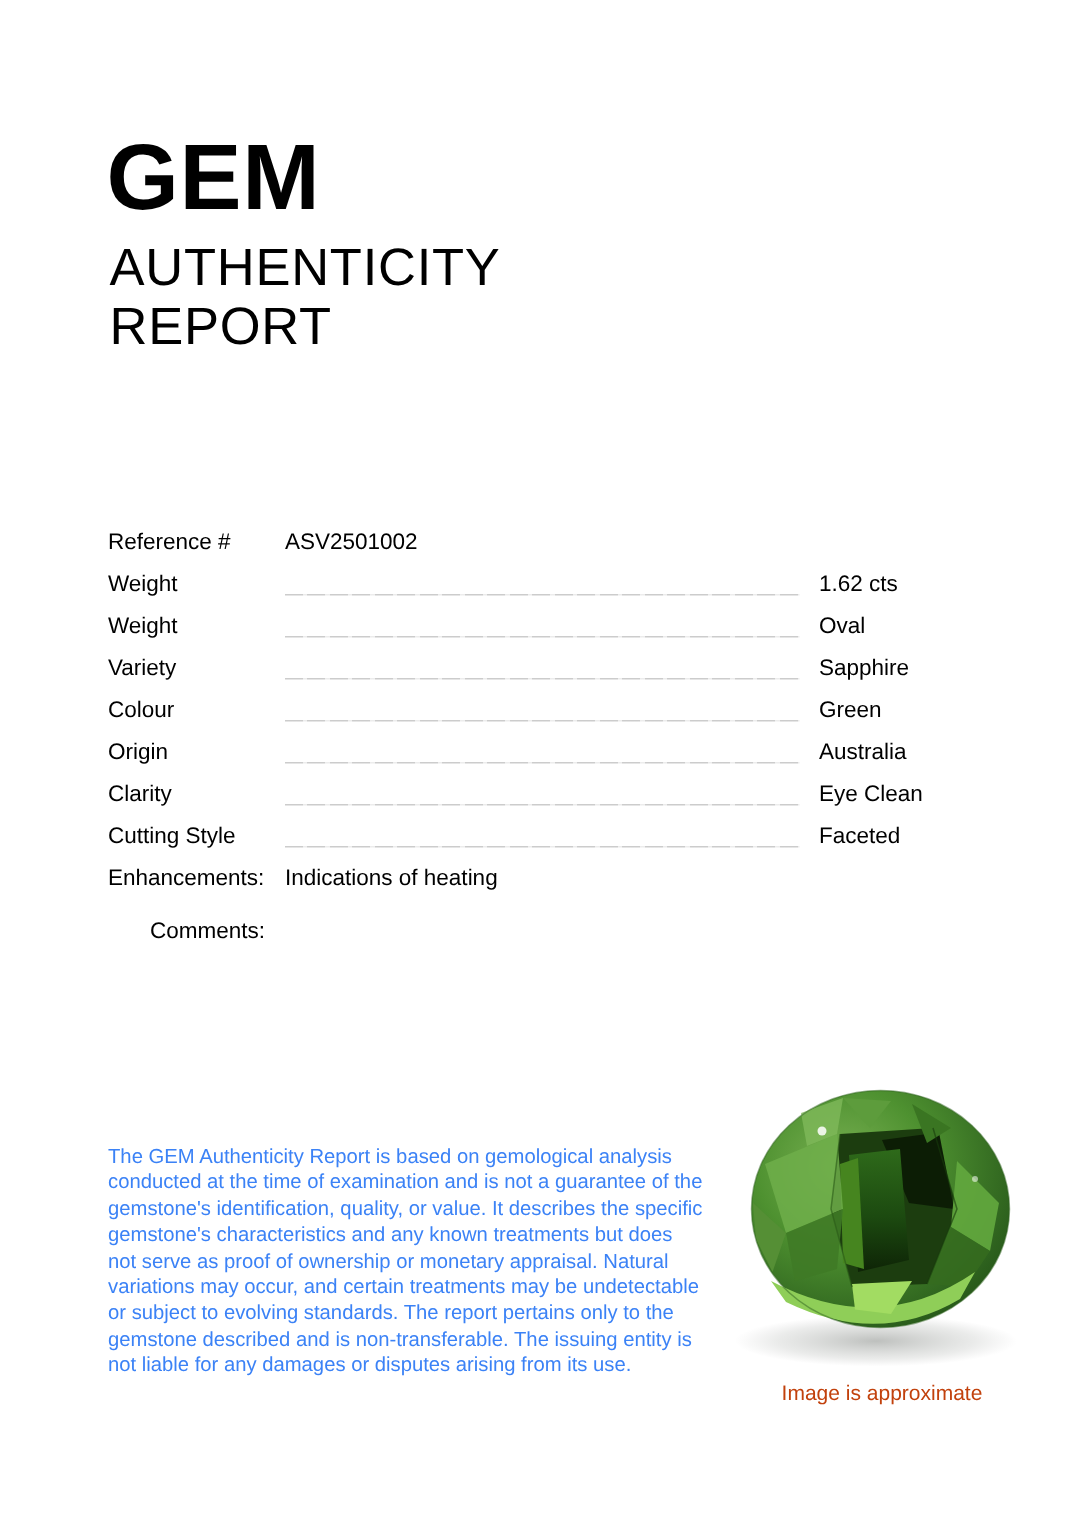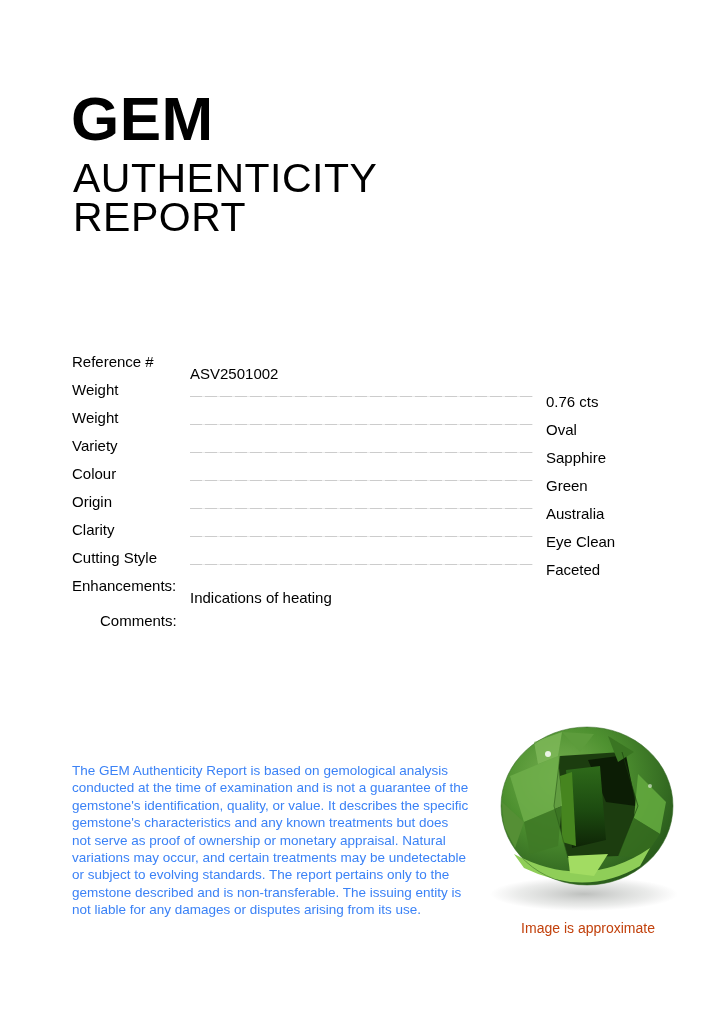--- a/index.html
+++ b/index.html
@@ -6,32 +6,32 @@
   .page {
     position:relative; width:724px; height:1024px; background:#ffffff;
     font-family:"Liberation Sans", sans-serif; color:#000; overflow:hidden;border-radius:15px;
   }
   .title {
     position:absolute; left:71px; top:88px;
     font-size:62px; font-weight:bold; line-height:1; letter-spacing:0.5px;
   }
   .subtitle {
     position:absolute; left:73px; top:159px;
-    font-size:41px; line-height:39px; width:380px; letter-spacing:0.5px;
+    font-size:35px; line-height:39px; width:380px; letter-spacing:0.5px;
   }
   .fields { position:absolute; left:72px; top:353px; width:592px; }
   .field-row { position:relative; height:28px; font-size:15px; }
   .field-row.indent .field-label { padding-left:28px; }
   .field-row.spaced { margin-top:7px; }
   .field-label { position:absolute; left:0; top:0; white-space:nowrap; }
   .leader-line {
     position:absolute; left:118px; right:131px; top:15px; height:1px;
     background:repeating-linear-gradient(90deg,#cccccc 0 12px,#ececec 12px 15px);
   }
-  .field-value { position:absolute; left:474px; top:12px; white-space:nowrap; }
+  .field-value { position:absolute; left:474px; top:0; white-space:nowrap; }
   .field-value.left { left:118px; }
   .disclaimer {
     position:absolute; left:72px; top:762px; width:398px;
     font-size:13.5px; line-height:17.4px; color:#3b82f6;
   }
   .gem-block { position:absolute; left:468px; top:706px; width:240px; text-align:center; }
   .gem-block svg { display:block; }
   .caption { font-size:14px; margin-top:2px; color:#c2410c; }
 </style>
 </head>
@@ -44,21 +44,21 @@
 
   <div class="fields">
       <div class="field-row">
       <span class="field-label">Reference #</span>
 
       <span class="field-value left">ASV2501002</span>
     </div>
       <div class="field-row">
       <span class="field-label">Weight</span>
       <span class="leader-line"></span>
-      <span class="field-value">0.76 cts</span>
+      <span class="field-value">1.62 cts</span>
     </div>
       <div class="field-row">
       <span class="field-label">Weight</span>
       <span class="leader-line"></span>
       <span class="field-value">Oval</span>
     </div>
       <div class="field-row">
       <span class="field-label">Variety</span>
       <span class="leader-line"></span>
       <span class="field-value">Sapphire</span>

